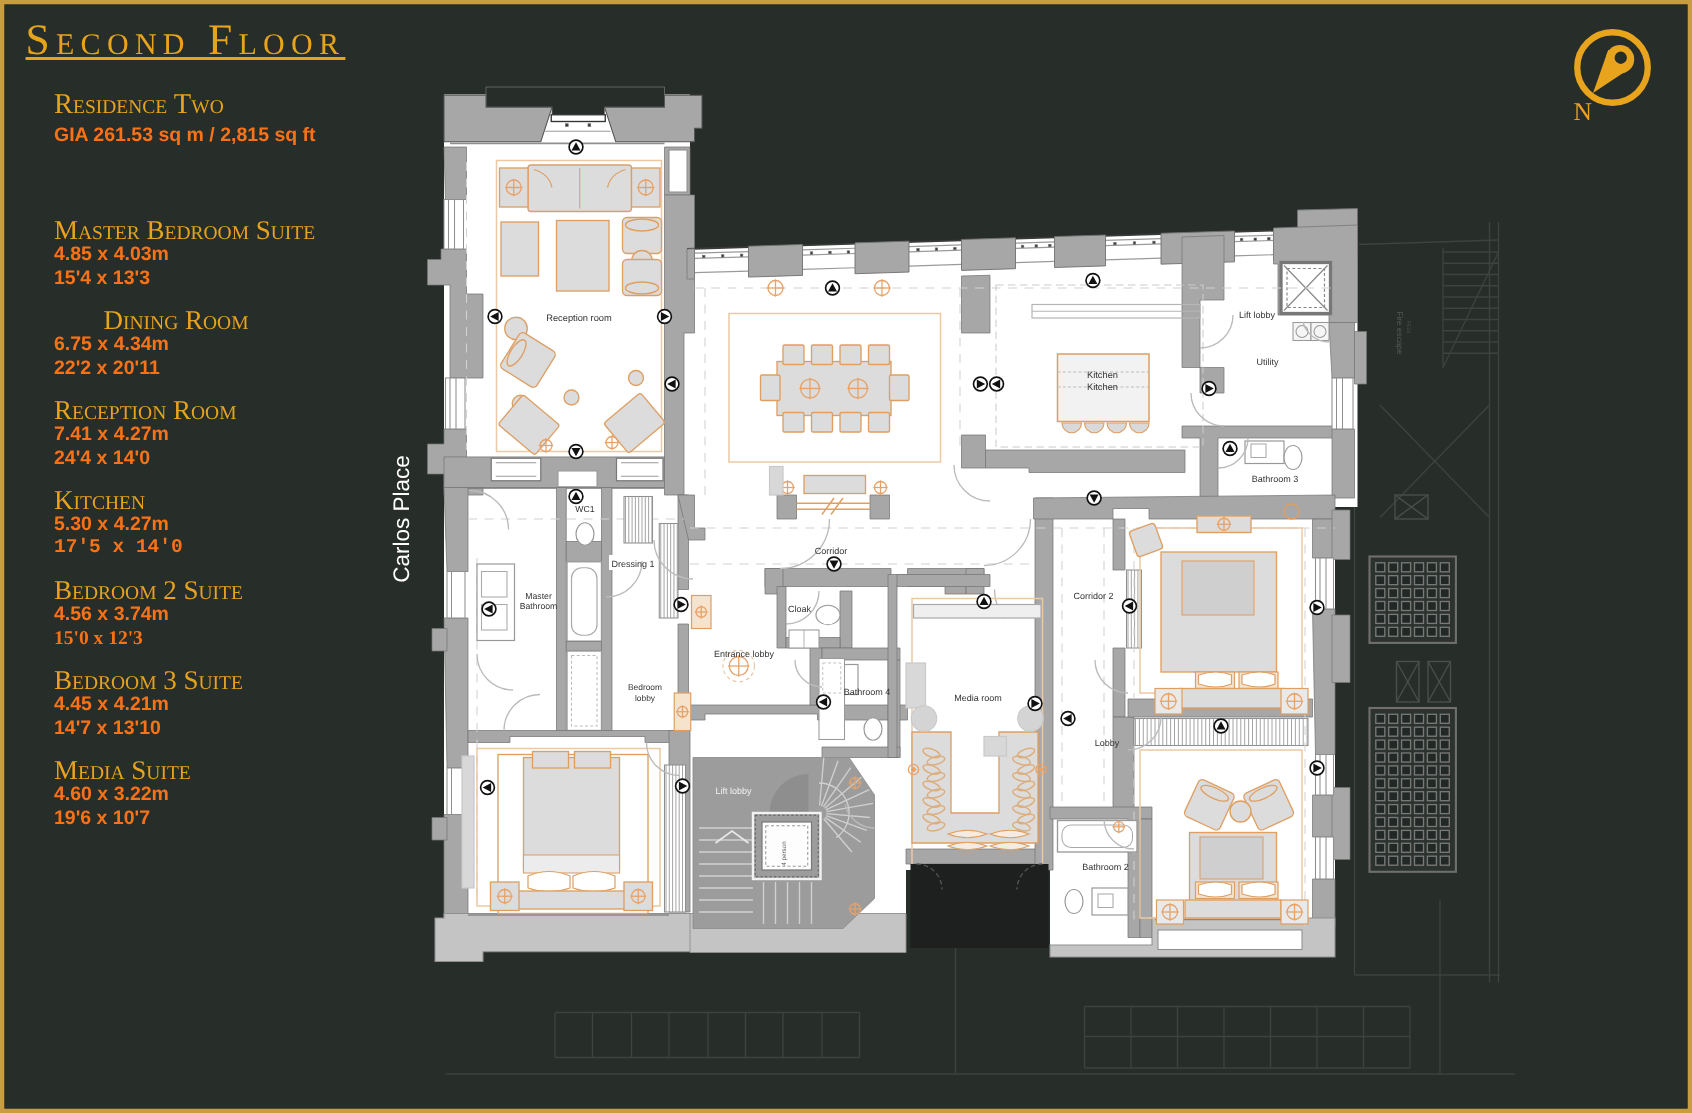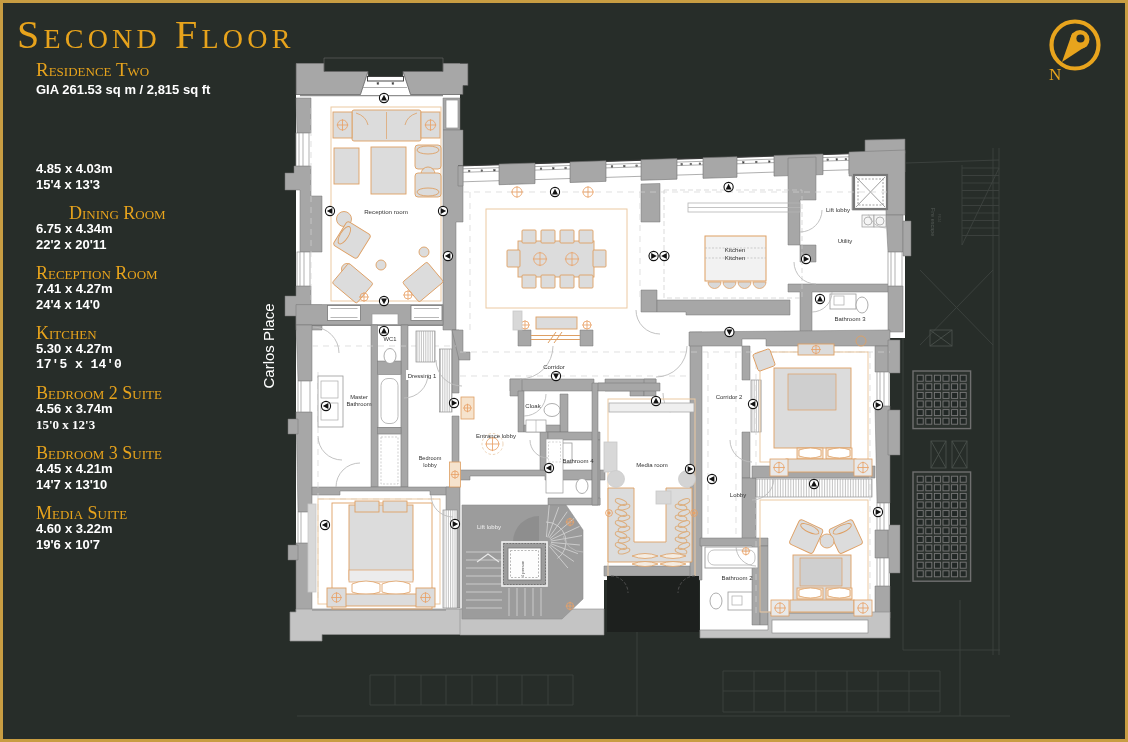--- a/index.html
+++ b/index.html
@@ -1,16 +1,16 @@
 <!DOCTYPE html>
 <html><head><meta charset="utf-8"><style>
 html,body{margin:0;padding:0;background:#272d29;}
 #page{position:relative;width:1128px;height:742px;background:#272d29;box-sizing:border-box;border:3px solid #c89d42;overflow:hidden;}
 .gold{color:#e7a31c;font-family:"Liberation Serif",serif;font-variant:small-caps;}
-.wh{color:#ffffff;font-family:"Liberation Sans",sans-serif;font-weight:bold;}
+.wh{color:#f97316;font-family:"Liberation Sans",sans-serif;font-weight:bold;}
 </style></head><body>
 <div id="page">
 
 <svg width="1128" height="742" viewBox="0 0 1128 742" style="position:absolute;left:-3px;top:-3px">
 <rect x="0" y="0" width="1128" height="742" fill="#272d29"></rect>
 <g stroke="#3d433f" stroke-width="0.9" fill="none">
 <line x1="903" y1="155" x2="903" y2="650"></line>
 <line x1="993" y1="148" x2="993" y2="655"></line>
 <line x1="999" y1="148" x2="999" y2="655"></line>
 <line x1="903" y1="650" x2="1000" y2="650"></line>
@@ -1051,26 +1051,27 @@
 <text x="496" y="438" font-size="6.0" fill="#333" text-anchor="middle" font-family="Liberation Sans, sans-serif">Entrance lobby</text>
 <text x="533" y="408" font-size="6.0" fill="#333" text-anchor="middle" font-family="Liberation Sans, sans-serif">Cloak</text>
 <text x="578" y="463" font-size="6.0" fill="#333" text-anchor="middle" font-family="Liberation Sans, sans-serif">Bathroom 4</text>
 <text x="554" y="369" font-size="6.0" fill="#333" text-anchor="middle" font-family="Liberation Sans, sans-serif">Corridor</text>
 <text x="729" y="399" font-size="6.0" fill="#333" text-anchor="middle" font-family="Liberation Sans, sans-serif">Corridor 2</text>
 <text x="738" y="497" font-size="6.0" fill="#333" text-anchor="middle" font-family="Liberation Sans, sans-serif">Lobby</text>
 <text x="652" y="467" font-size="6.0" fill="#333" text-anchor="middle" font-family="Liberation Sans, sans-serif">Media room</text>
 <text x="737" y="580" font-size="6.0" fill="#333" text-anchor="middle" font-family="Liberation Sans, sans-serif">Bathroom 2</text>
 </svg>
 
-<div class="gold" style="position:absolute;left:14px;top:8px;font-size:40px;letter-spacing:4.2px;">Second Floor</div>
+<div class="gold" style="position:absolute;left:14px;top:8px;font-size:29px;letter-spacing:4.2px;text-decoration:underline;">Second Floor</div>
 
 <div class="gold" style="position:absolute;left:33px;top:56px;font-size:19px;">Residence Two</div>
 
 <div class="wh" style="position:absolute;left:33px;top:79px;font-size:13px;">GIA 261.53 sq m / 2,815 sq ft</div>
 
+<div class="gold" style="position:absolute;left:33px;top:140px;font-size:18px;">Master Bedroom Suite</div>
 <div class="wh" style="position:absolute;left:33px;top:158px;font-size:13px;">4.85 x 4.03m</div>
 <div class="wh" style="position:absolute;left:33px;top:174px;font-size:13px;">15'4 x 13'3</div>
 <div class="gold" style="position:absolute;left:33px;top:200px;font-size:18px;margin-left:33px;">Dining Room</div>
 <div class="wh" style="position:absolute;left:33px;top:218px;font-size:13px;">6.75 x 4.34m</div>
 <div class="wh" style="position:absolute;left:33px;top:234px;font-size:13px;">22'2 x 20'11</div>
 <div class="gold" style="position:absolute;left:33px;top:260px;font-size:18px;">Reception Room</div>
 <div class="wh" style="position:absolute;left:33px;top:278px;font-size:13px;">7.41 x 4.27m</div>
 <div class="wh" style="position:absolute;left:33px;top:294px;font-size:13px;">24'4 x 14'0</div>
 <div class="gold" style="position:absolute;left:33px;top:320px;font-size:18px;">Kitchen</div>
 <div class="wh" style="position:absolute;left:33px;top:338px;font-size:13px;">5.30 x 4.27m</div>

